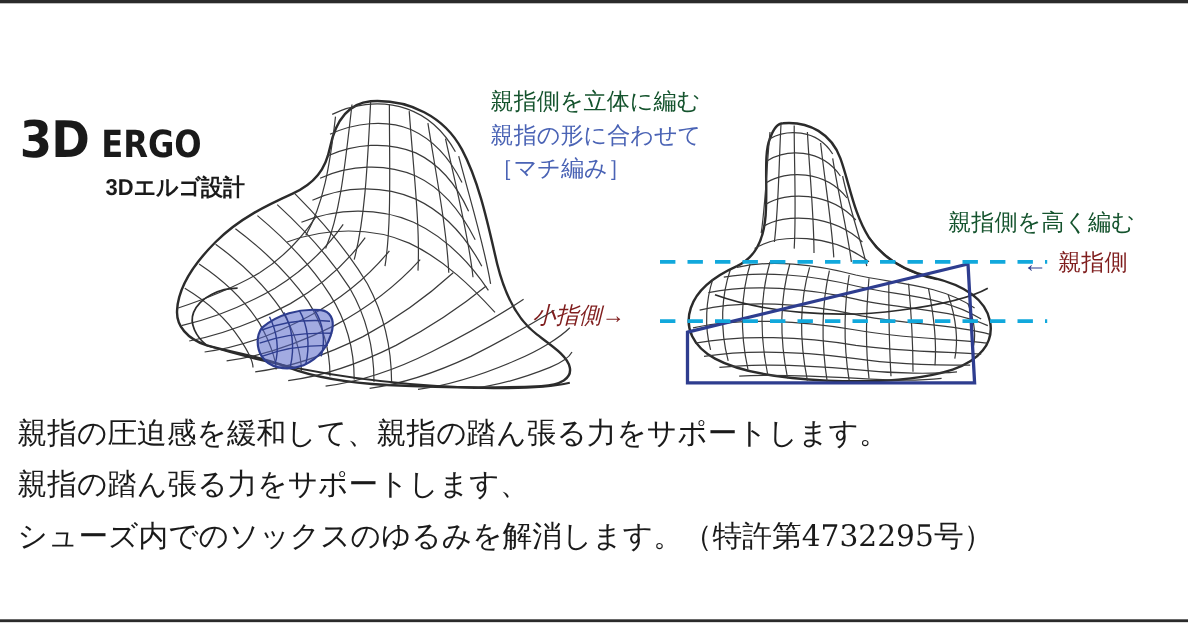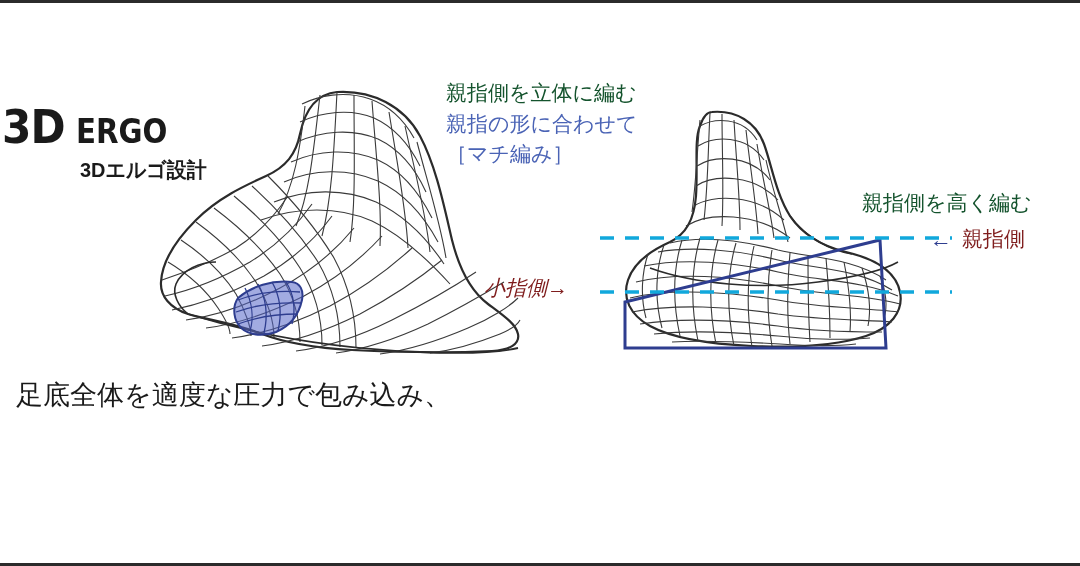--- a/index.html
+++ b/index.html
@@ -24,21 +24,21 @@
     width: 1080px;
     height: 3px;
     background: #2b2b2b;
   }
   .edge-rule.top { top: 0; }
   .edge-rule.bottom { bottom: 0; }
 
   
   #logo-block {
     position: absolute;
-    left: 2px;
+    left: 18px;
     top: 104px;
     width: 270px;
   }
   #logo-row {
     display: flex;
     align-items: baseline;
     gap: 6px;
   }
   #logo-3d {
     font-family: "DejaVu Sans", sans-serif;
@@ -297,16 +297,18 @@
 
   <div class="anno dark" id="anno-high">親指側を高く編む</div>
 
   <div class="anno navy" id="anno-arrow-left">←</div>
 
   <div class="anno navy" id="anno-thumbside">親指側</div>
 
   <div class="anno navy" id="anno-littleside">小指側→</div>
 
   <div id="desc">
-    <p>足底全体を適度な圧力で包み込み、</p>
+    <p>親指の圧迫感を緩和して、親指の踏ん張る力をサポートします。</p>
+    <p>親指の踏ん張る力をサポートします、</p>
+    <p>シューズ内でのソックスのゆるみを解消します。（特許第4732295号）</p>
   </div>
 
 </div>
 
 </body></html>

